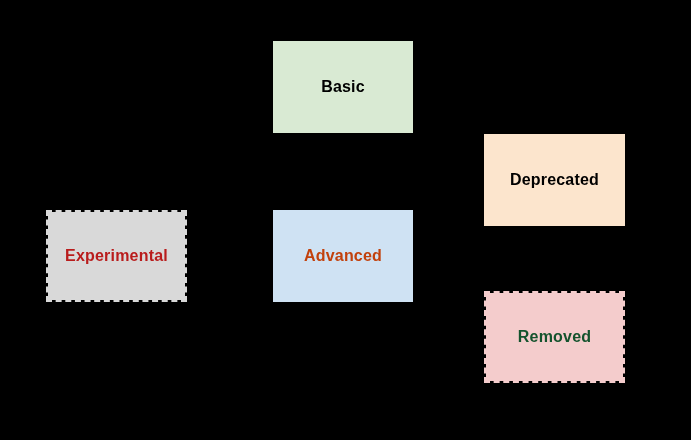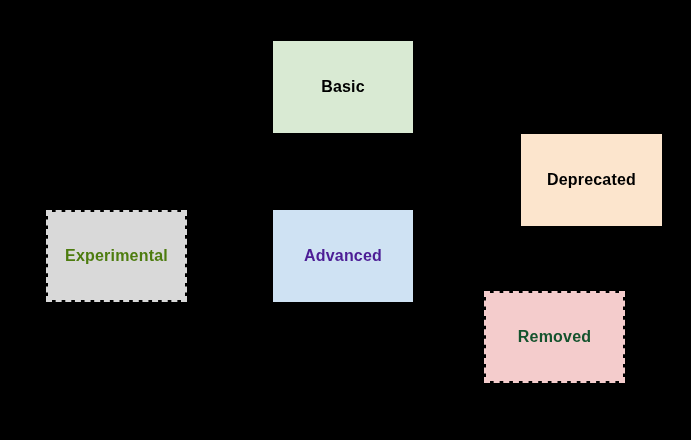--- a/index.html
+++ b/index.html
@@ -37,25 +37,25 @@
     white-space: nowrap;
   }
 </style>
 </head>
 <body>
 
 <div id="canvas" style="background: rgb(0, 0, 0);">
     <div class="node" style="left: 273px; top: 41px; width: 140px; height: 92px; background-color: rgb(217, 234, 211);">
       <span class="node-label" style="color: rgb(0, 0, 0);">Basic</span>
     </div>
-    <div class="node" style="left: 484px; top: 134px; width: 141px; height: 92px; background-color: rgb(252, 229, 205); margin-left: 37px;">
+    <div class="node" style="left: 484px; top: 134px; width: 141px; height: 92px; background-color: rgb(252, 229, 205);">
       <span class="node-label" style="color: rgb(0, 0, 0);">Deprecated</span>
     </div>
     <div class="node dashed" style="left: 46px; top: 210px; width: 141px; height: 92px; background-color: rgb(217, 217, 217); border-color: rgb(217, 217, 217);">
-      <span class="node-label" style="color: #4d7c0f;">Experimental</span>
+      <span class="node-label" style="color: #b91c1c;">Experimental</span>
     </div>
     <div class="node" style="left: 273px; top: 210px; width: 140px; height: 92px; background-color: rgb(207, 226, 243);">
-      <span class="node-label" style="color: #4c1d95;">Advanced</span>
+      <span class="node-label" style="color: #c2410c;">Advanced</span>
     </div>
     <div class="node dashed" style="left: 484px; top: 291px; width: 141px; height: 92px; background-color: rgb(244, 204, 204); border-color: rgb(244, 204, 204);">
       <span class="node-label" style="color: #14532d;">Removed</span>
     </div>
   </div>
 
 </body></html>

